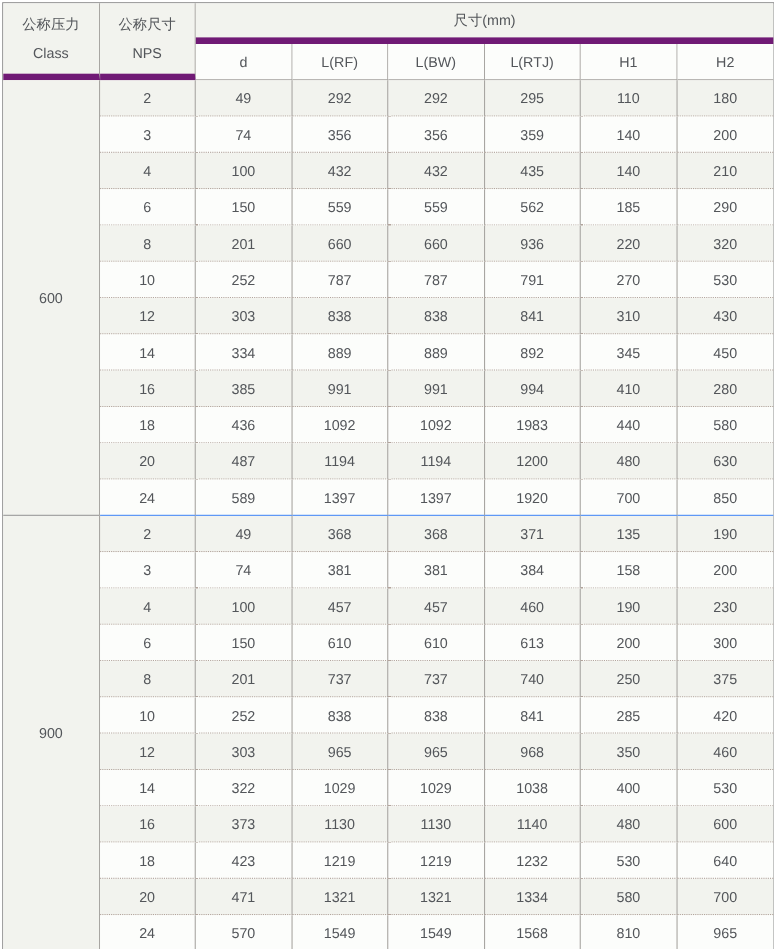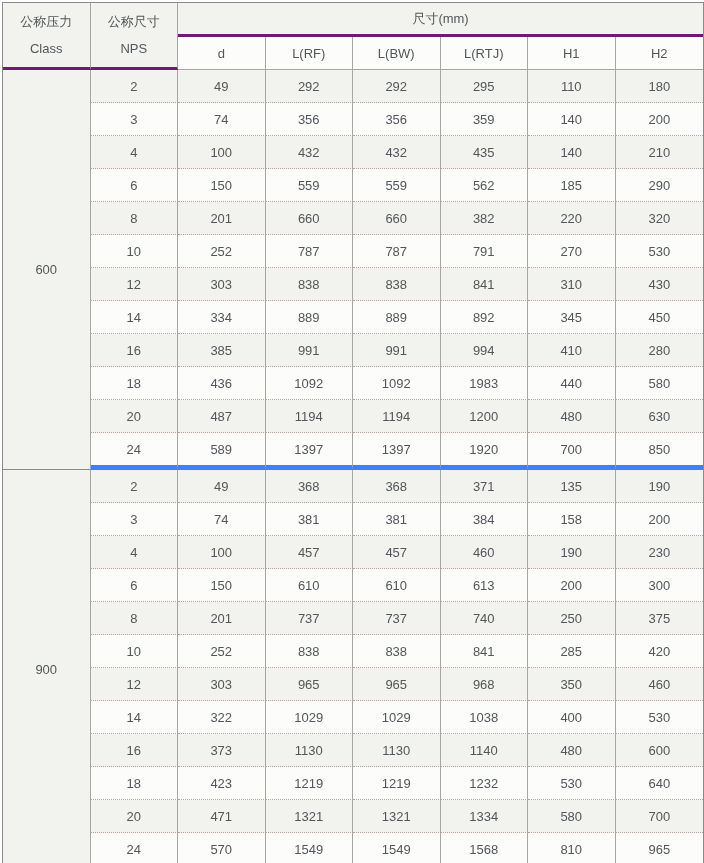--- a/index.html
+++ b/index.html
@@ -37,21 +37,21 @@
     white-space: nowrap;
   }
   .dim-table th:last-child,
   .dim-table td:last-child {
     border-right: none;
   }
   
   .dim-table thead tr.h1 th {
     height: 31px;
     background: #f2f3ee;
-    border-bottom: 3px solid #701a75;
+    border-bottom: 6px solid #701a75;
     margin-top: 36px;
   }
   .dim-table thead tr.h2 th {
     height: 32px;
     background: #fcfdfb;
     border-bottom: 1px solid #a8a6a2;
   }
   .dim-table thead th.merged-head {
     background: #f2f3ee;
     border-bottom: 1px solid #a8a6a2;
@@ -65,21 +65,21 @@
     height: 32px;
     border-bottom: 1px dotted #b2a49c;
   }
   .dim-table tbody.section tr:nth-child(odd) {
     background: #f2f3ee;
   }
   .dim-table tbody.section tr:nth-child(even) {
     background: #fcfdfb;
   }
   .dim-table tbody.section tr.section-end td {
-    border-bottom: 5px solid #3b82f6;
+    border-bottom: 1px solid #3b82f6;
   }
   .dim-table td.class-cell {
     background: #f2f3ee;
     border-bottom: 1px solid #8a8a8a;
   }
   
   .dim-table tbody.cutoff td {
     height: 4px;
     background: #f2f3ee;
     border-bottom: none;
@@ -157,21 +157,21 @@
           <td>559</td>
           <td>562</td>
           <td>185</td>
           <td>290</td>
         </tr>
         <tr>
           <td>8</td>
           <td>201</td>
           <td>660</td>
           <td>660</td>
-          <td>382</td>
+          <td>936</td>
           <td>220</td>
           <td>320</td>
         </tr>
         <tr>
           <td>10</td>
           <td>252</td>
           <td>787</td>
           <td>787</td>
           <td>791</td>
           <td>270</td>

